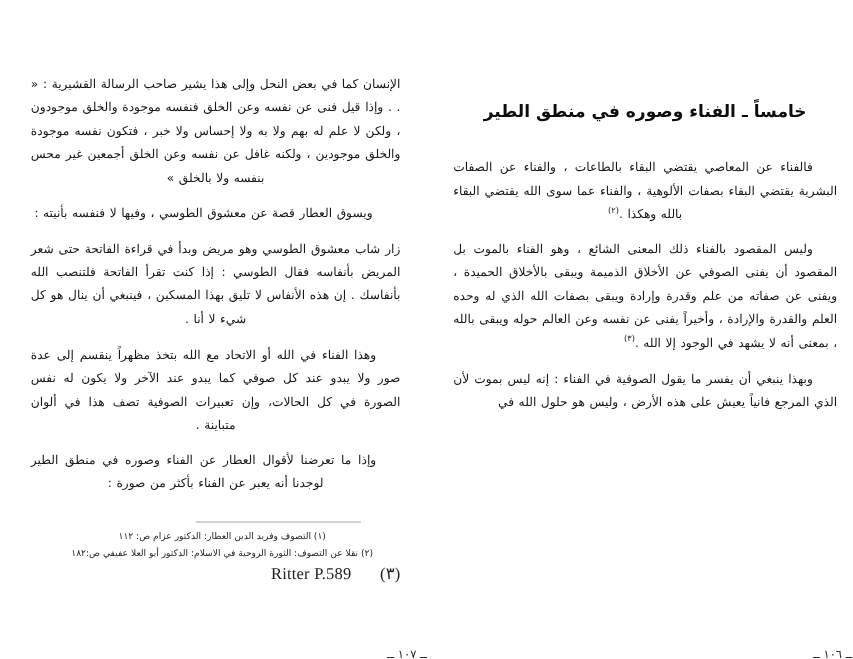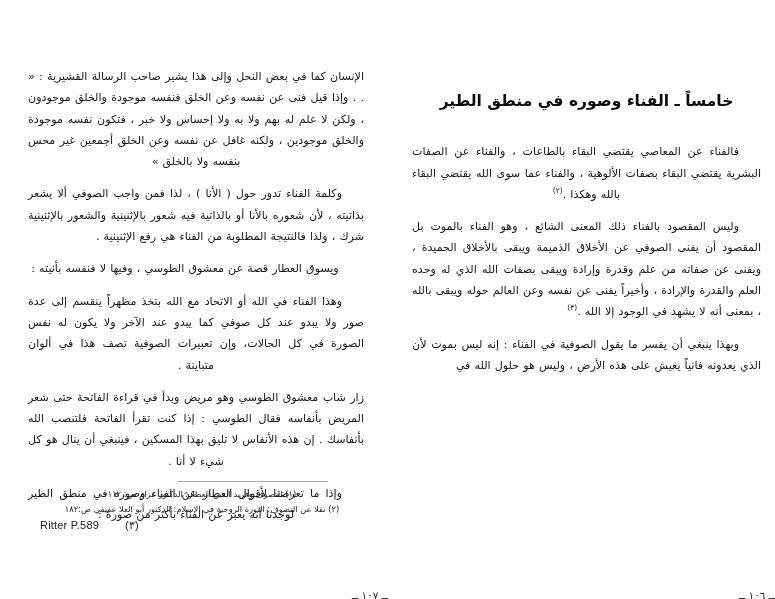--- a/index.html
+++ b/index.html
@@ -100,23 +100,23 @@
   .footnote {
     font-size: 8.3px;
     line-height: 1.78;
     text-align: center;
     margin: 0;
     color: #1d1d1d;
     white-space: nowrap;
   }
   .footnote.latin {
     direction: ltr;
-    text-align: left;
-    font-family: Liberation Sans, sans-serif;
-    font-size: 11px;
+    text-align: right;
+    font-family: Liberation Serif, serif;
+    font-size: 15px;
     letter-spacing: 0.2px;
   }
   .footnote.latin .fn-marker { margin-left: 26px; }
 
   
   .folio {
     position: absolute;
     bottom: 24px;
     left: 0;
     right: 0;
@@ -146,39 +146,38 @@
     <div class="page-body">
 
       <h1 class="chapter-title">خامساً ـ الفناء وصوره في منطق الطير</h1>
 
 
 
       <p class="para center-last"><span>فالفناء عن المعاصي يقتضي البقاء بالطاعات ، والفناء عن الصفات البشرية يقتضي البقاء بصفات الألوهية ، والفناء عما سوى الله يقتضي البقاء بالله وهكذا .</span><span class="sup">(٢)</span></p>
 
       <p class="para"><span>وليس المقصود بالفناء ذلك المعنى الشائع ، وهو الفناء بالموت بل المقصود أن يفنى الصوفي عن الأخلاق الذميمة ويبقى بالأخلاق الحميدة ، ويفنى عن صفاته من علم وقدرة وإرادة ويبقى بصفات الله الذي له وحده العلم والقدرة والإرادة ، وأخيراً يفنى عن نفسه وعن العالم حوله ويبقى بالله ، بمعنى أنه لا يشهد في الوجود إلا الله .</span><span class="sup">(٣)</span></p>
 
-      <p class="para tight"><span>وبهذا ينبغي أن يفسر ما يقول الصوفية في الفناء : إنه ليس بموت لأن الذي يعدونه فانياً يعيش على هذه الأرض ، وليس هو حلول الله في</span></p>
+      <p class="para tight"><span>وبهذا ينبغي أن يفسر ما يقول الصوفية في الفناء : إنه ليس بموت لأن الذي المرجع فانياً يعيش على هذه الأرض ، وليس هو حلول الله في</span></p>
 
     </div>
 
     <div class="folio">ــ ١٠٦ ــ</div>
   </div>
 
   <div class="page page-verso">
     <div class="page-body">
 
       <p class="para no-indent center-last"><span>الإنسان كما في بعض النحل  وإلى هذا يشير صاحب الرسالة القشيرية : « . . وإذا قيل فنى عن نفسه وعن الخلق فنفسه موجودة والخلق موجودون ، ولكن لا علم له بهم ولا به ولا إحساس ولا خبر ، فتكون نفسه موجودة والخلق موجودين ، ولكنه غافل عن نفسه وعن الخلق أجمعين غير محس بنفسه ولا بالخلق »</span></p>
 
-      <p class="para"><span>وكلمة الفناء تدور حول ( الأنا ) ، لذا فمن واجب الصوفي ألا يشعر بذاتيته ، لأن شعوره بالأنا أو بالذاتية فيه شعور بالإثنينية والشعور بالإثنينية شرك ، ولذا فالنتيجة المطلوبة من الفناء هي رفع الإثنينية .</span></p>
 
       <p class="para center-last"><span>ويسوق العطار قصة عن معشوق الطوسي ، وفيها لا فنفسه بأنيته :</span></p>
 
+      <p class="para quote center-last"><span>زار شاب معشوق الطوسي وهو مريض وبدأ في قراءة الفاتحة حتى شعر المريض بأنفاسه فقال الطوسي : إذا كنت تقرأ الفاتحة فلتنصب الله بأنفاسك . إن هذه الأنفاس لا تليق بهذا المسكين ، فينبغي أن ينال هو كل شيء لا أنا .</span></p>
+
       <p class="para center-last"><span>وهذا الفناء في الله أو الاتحاد مع الله بتخذ مظهراً ينقسم إلى عدة صور ولا يبدو عند كل صوفي كما يبدو عند الآخر ولا يكون له نفس الصورة في كل الحالات، وإن تعبيرات الصوفية تصف هذا في ألوان متباينة .</span></p>
-
-      <p class="para quote center-last"><span>زار شاب معشوق الطوسي وهو مريض وبدأ في قراءة الفاتحة حتى شعر المريض بأنفاسه فقال الطوسي : إذا كنت تقرأ الفاتحة فلتنصب الله بأنفاسك . إن هذه الأنفاس لا تليق بهذا المسكين ، فينبغي أن ينال هو كل شيء لا أنا .</span></p>
 
       <p class="para center-last tight"><span>وإذا ما تعرضنا لأقوال العطار عن الفناء وصوره في منطق الطير لوجدنا أنه يعبر عن الفناء بأكثر من صورة :</span></p>
 
       <div class="footnote-block">
         <hr class="footnote-rule">
         <p class="footnote">(١) التصوف وفريد الدين العطار:  الدكتور عزام ص: ١١٢</p>
         <p class="footnote">(٢) نقلا عن التصوف: الثورة الروحية في الاسلام:  الدكتور أبو العلا عفيفي ص:١٨٢</p>
         <p class="footnote latin"><span>Ritter P.589</span><span class="fn-marker">(٣)</span></p>
       </div>
     </div>

